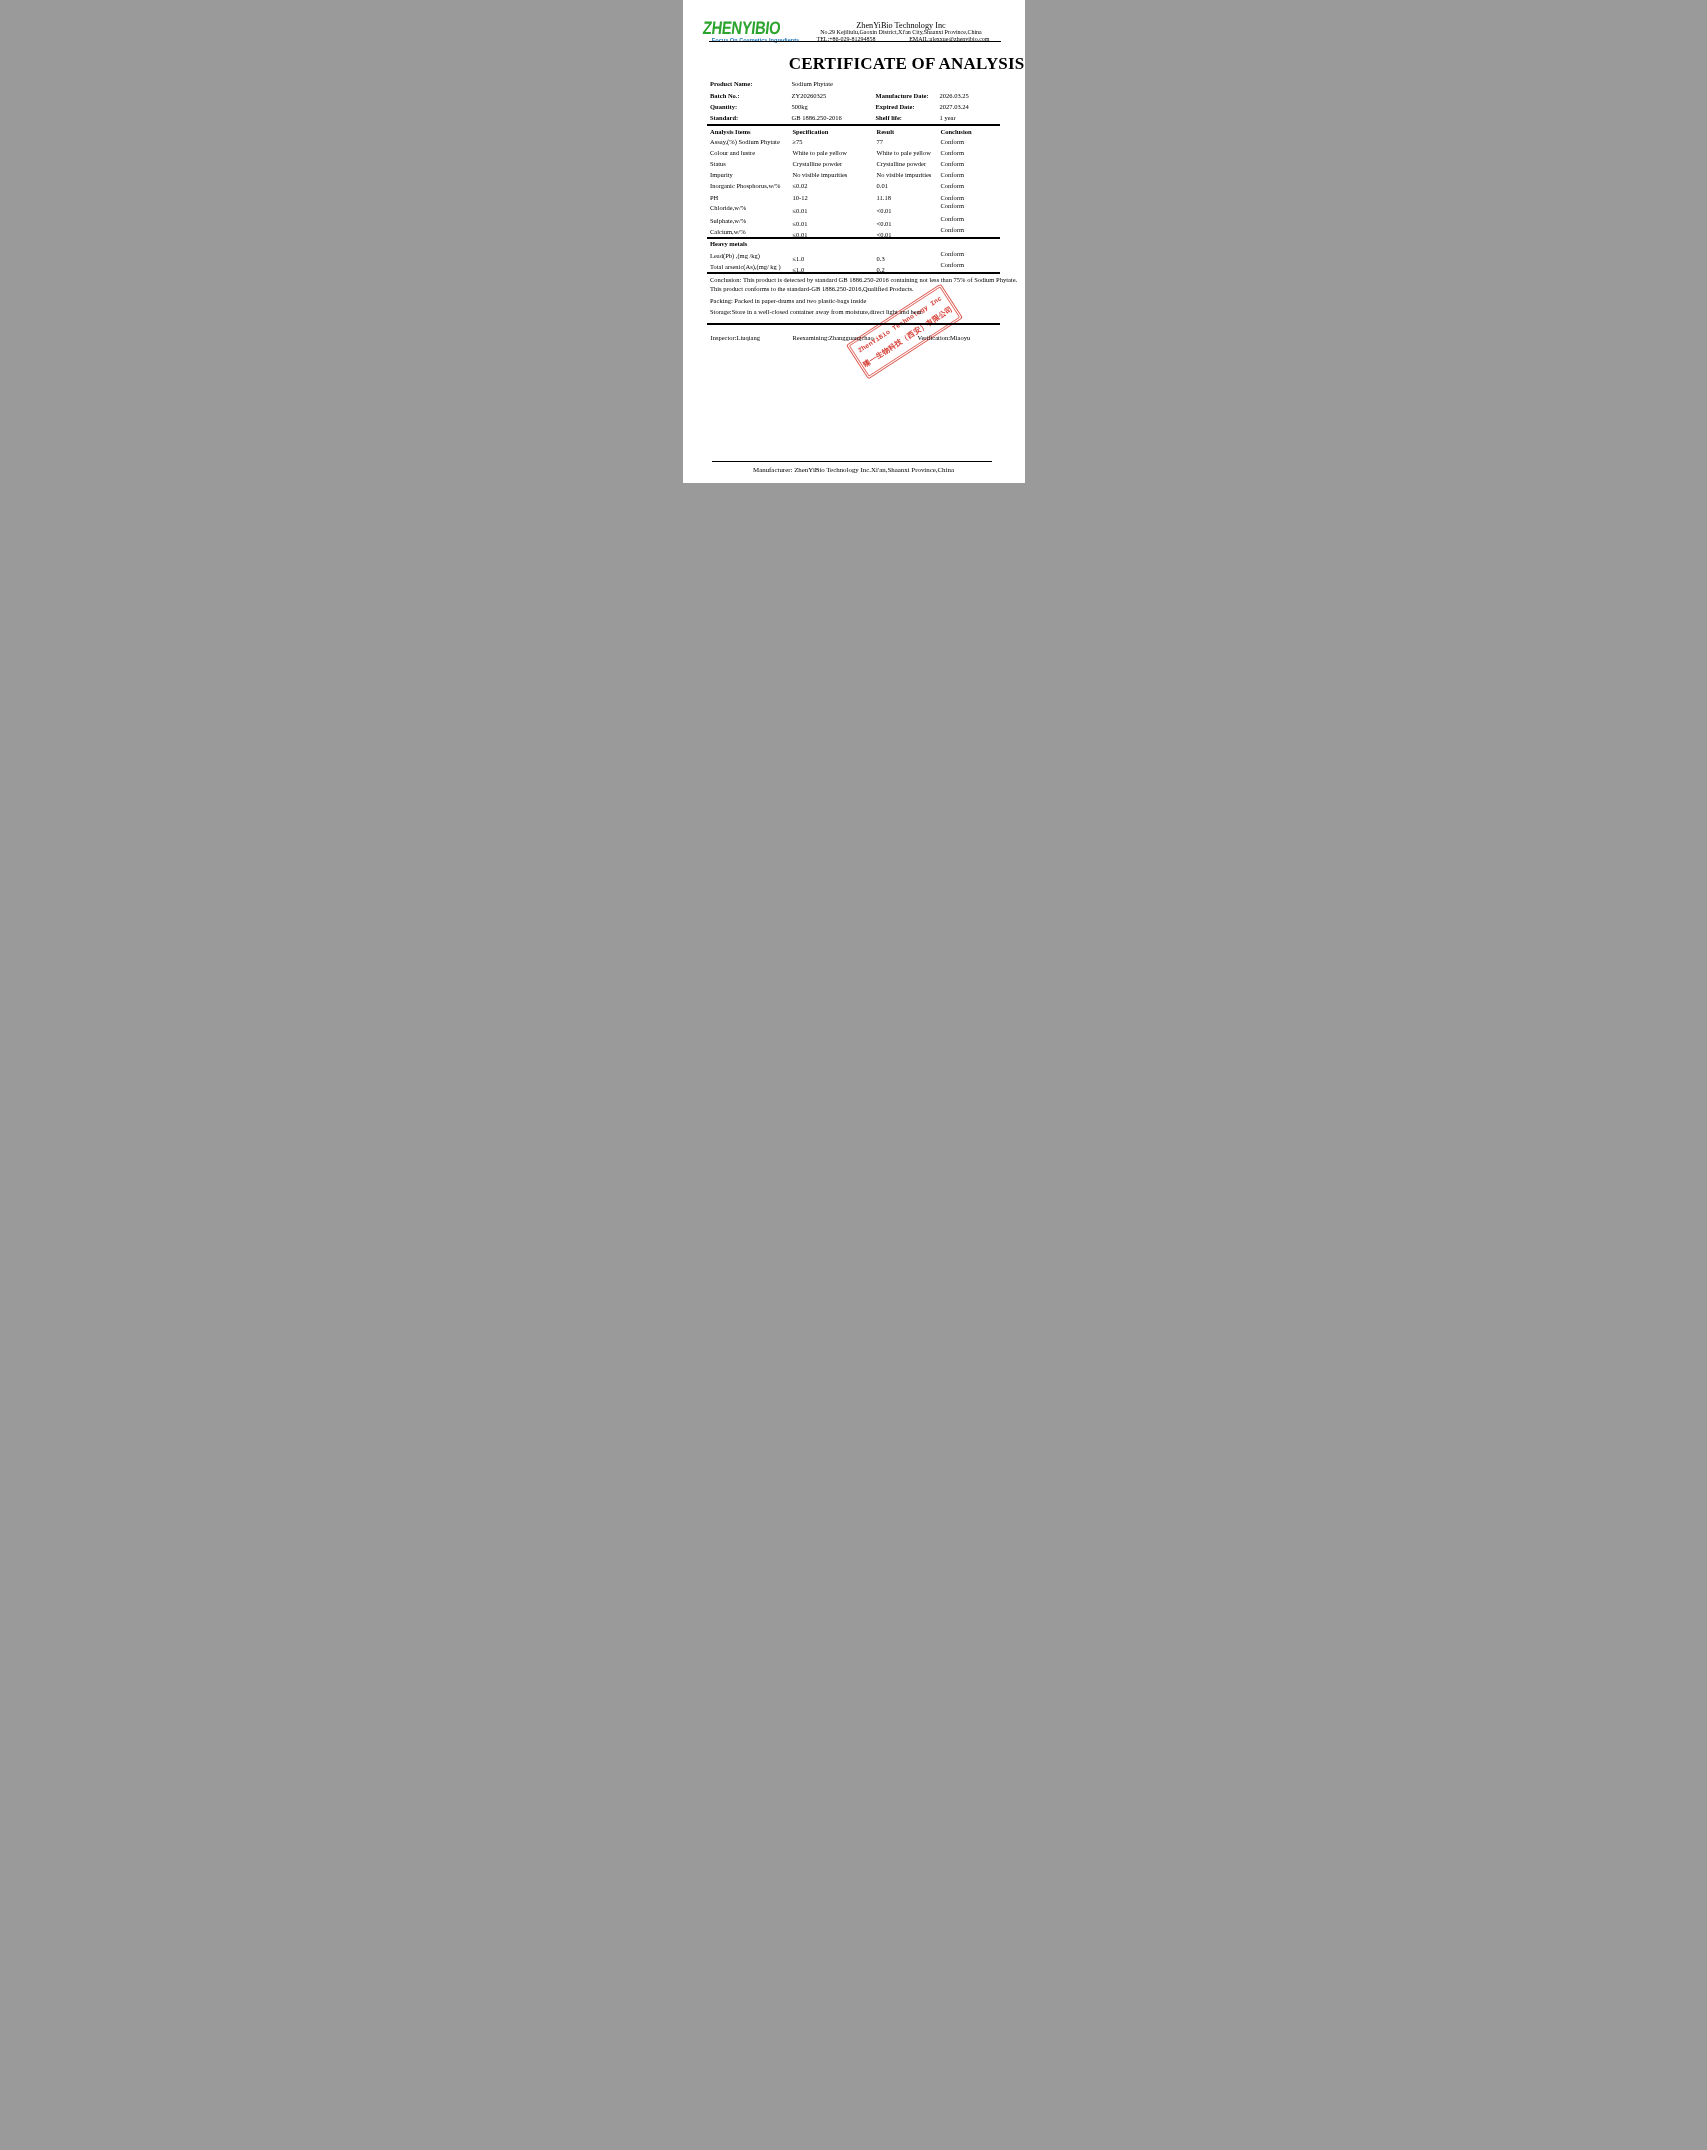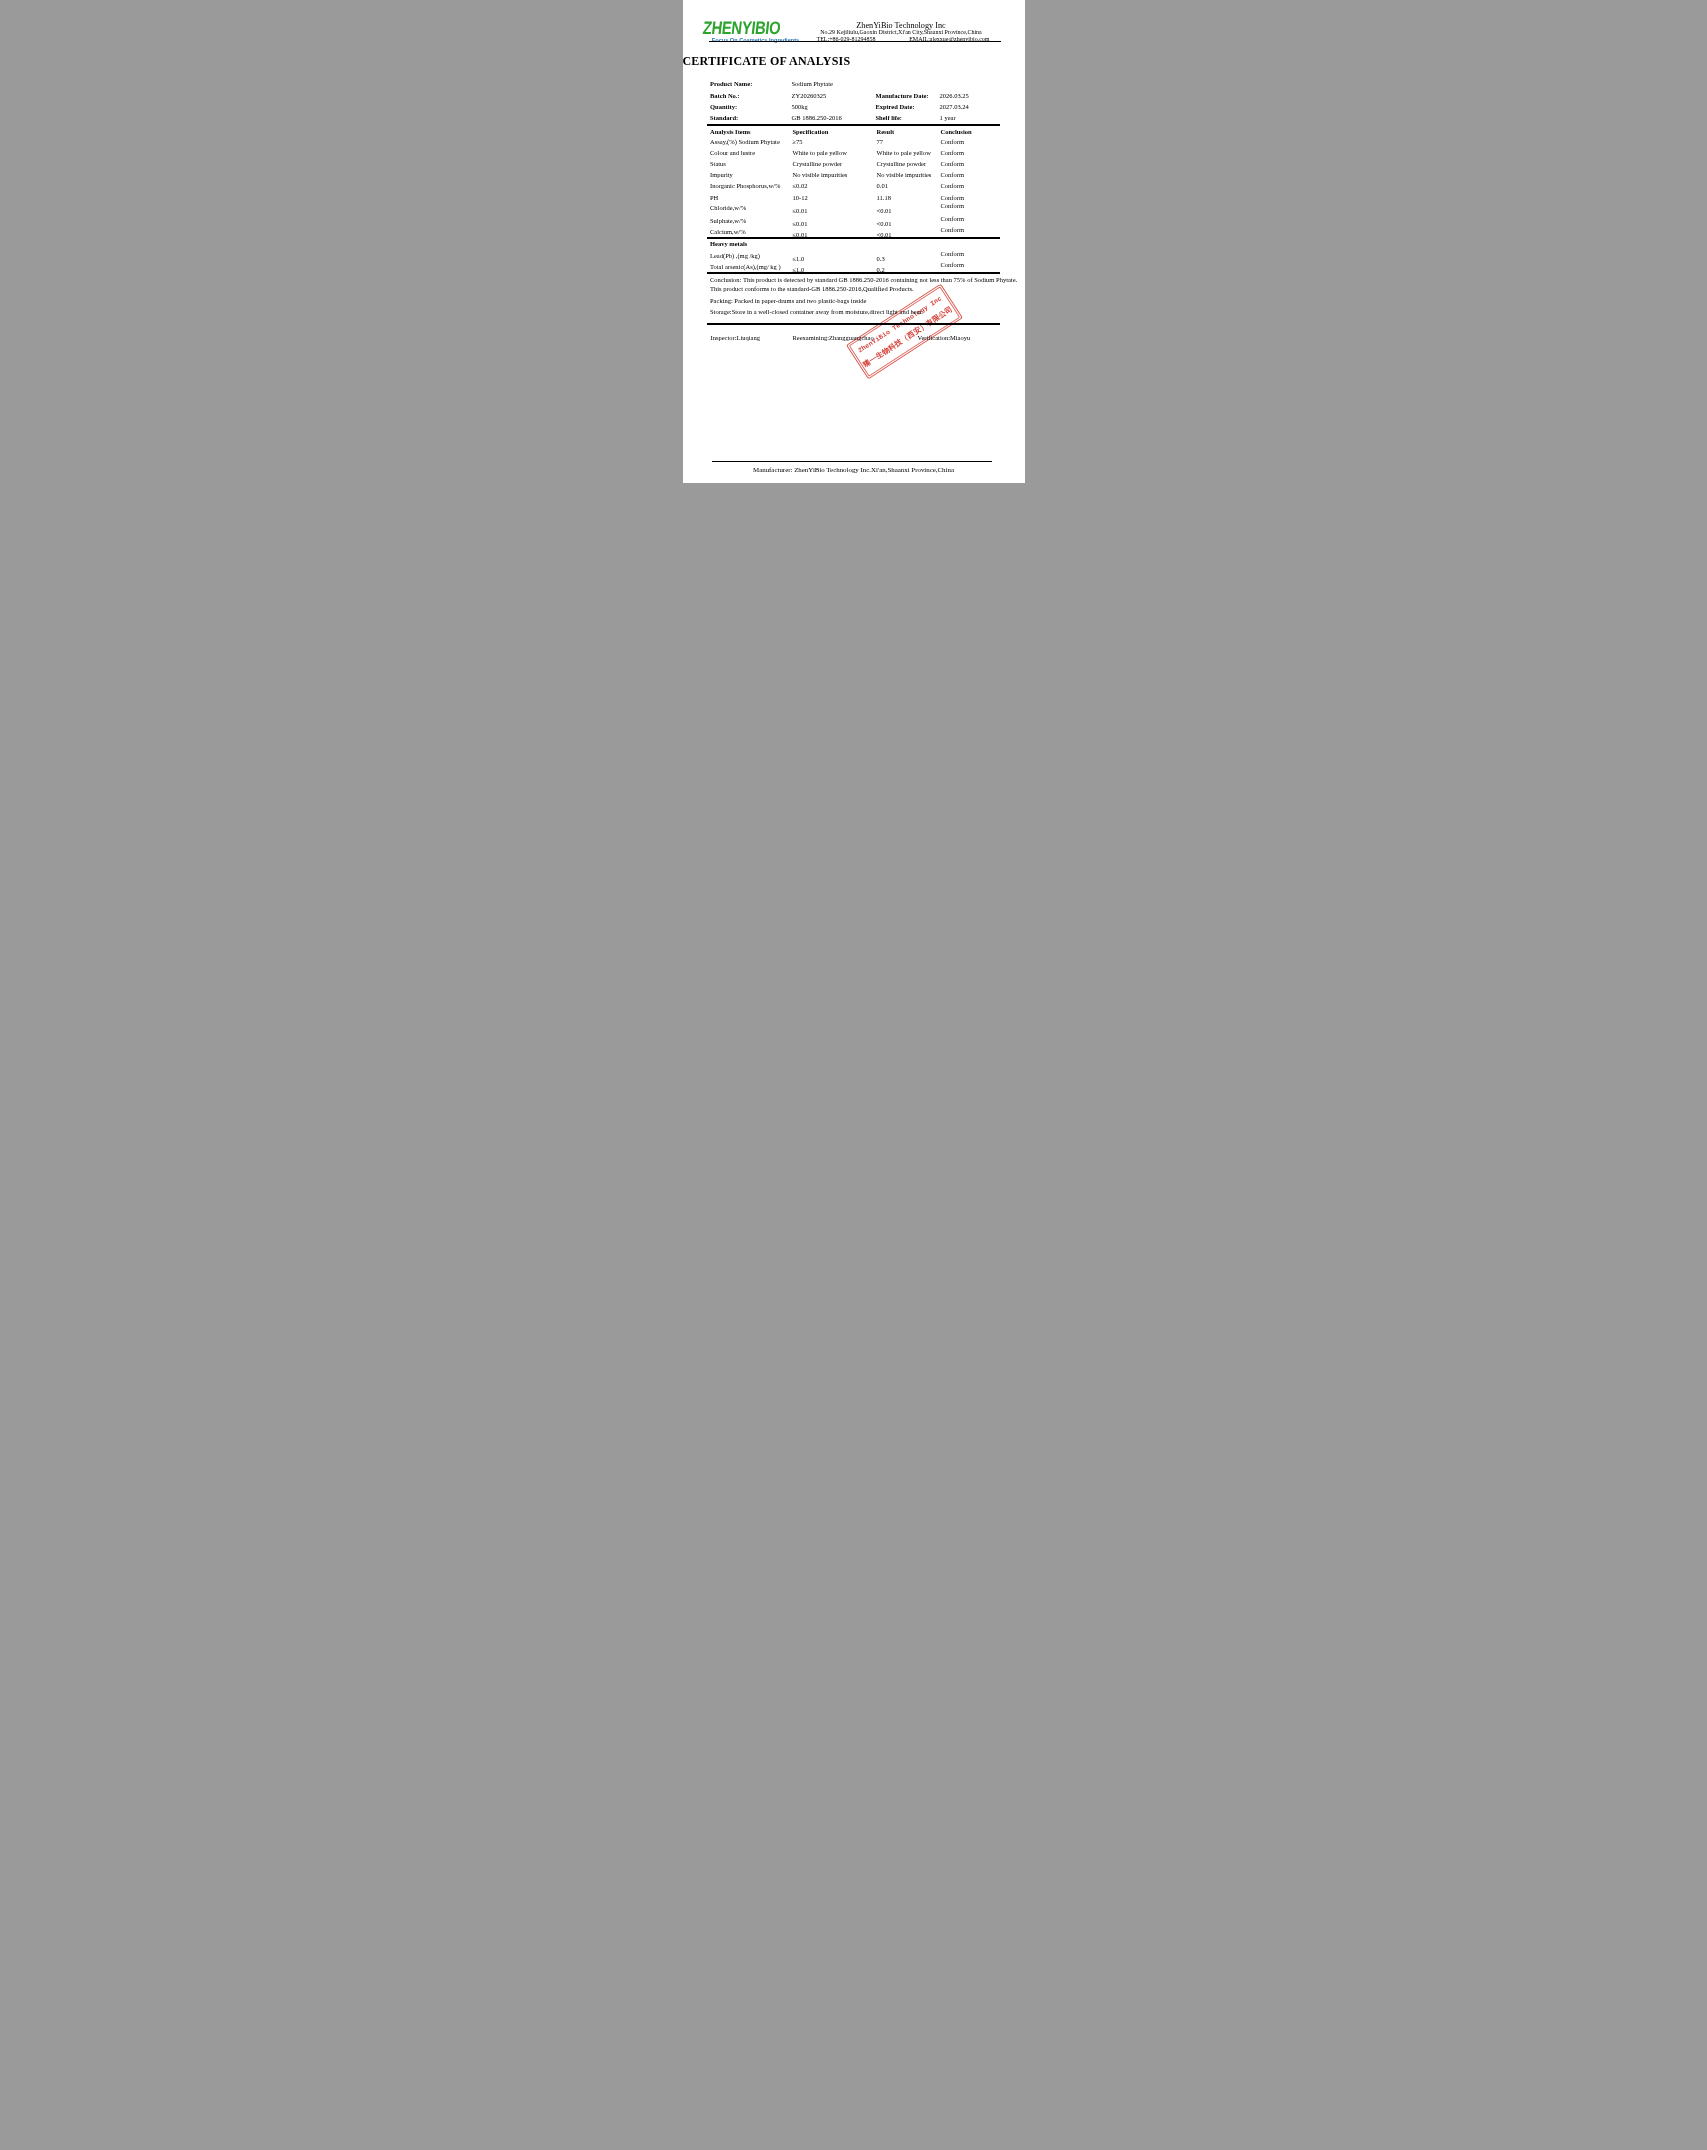--- a/index.html
+++ b/index.html
@@ -17,21 +17,21 @@
   .logo-tagline{
     position:absolute;left:21.5px;top:37px;width:103px;text-align:center;
     font-family:"Liberation Sans", sans-serif;font-weight:700;font-size:5.6px;color:#1f74b8;
   }
   .co-name{position:absolute;left:126px;top:20.6px;width:185px;text-align:center;font-size:8.2px;white-space:nowrap;}
   .co-addr{position:absolute;left:113px;top:29px;width:211px;text-align:center;font-size:6px;white-space:nowrap;}
   .co-contact{position:absolute;left:134px;top:36px;width:173px;display:flex;justify-content:space-between;font-size:6px;white-space:nowrap;}
   .rule{position:absolute;background:#000;}
   .rule-header{left:26px;top:41px;width:292px;height:1.3px;}
   
-  .doc-title{position:absolute;left:0;top:54px;width:100%;text-align:left;font-size:12px;font-weight:bold;letter-spacing:0.2px;}
+  .doc-title{position:absolute;left:0;top:54px;width:100%;text-align:right;font-size:17px;font-weight:bold;letter-spacing:0.2px;}
   
   .info{position:absolute;left:0;width:100%;height:8.6px;font-size:6.5px;}
   .info .lab{position:absolute;left:27.5px;font-weight:bold;}
   .info .val{position:absolute;left:109px;}
   .info .lab2{position:absolute;left:193px;font-weight:bold;}
   .info .val2{position:absolute;left:257px;}
   
   .rule-t1{left:24px;top:124px;width:293px;height:1.7px;}
   .rule-t2{left:24px;top:237px;width:293px;height:1.7px;}
   .rule-t3{left:24px;top:272px;width:293px;height:1.7px;}

